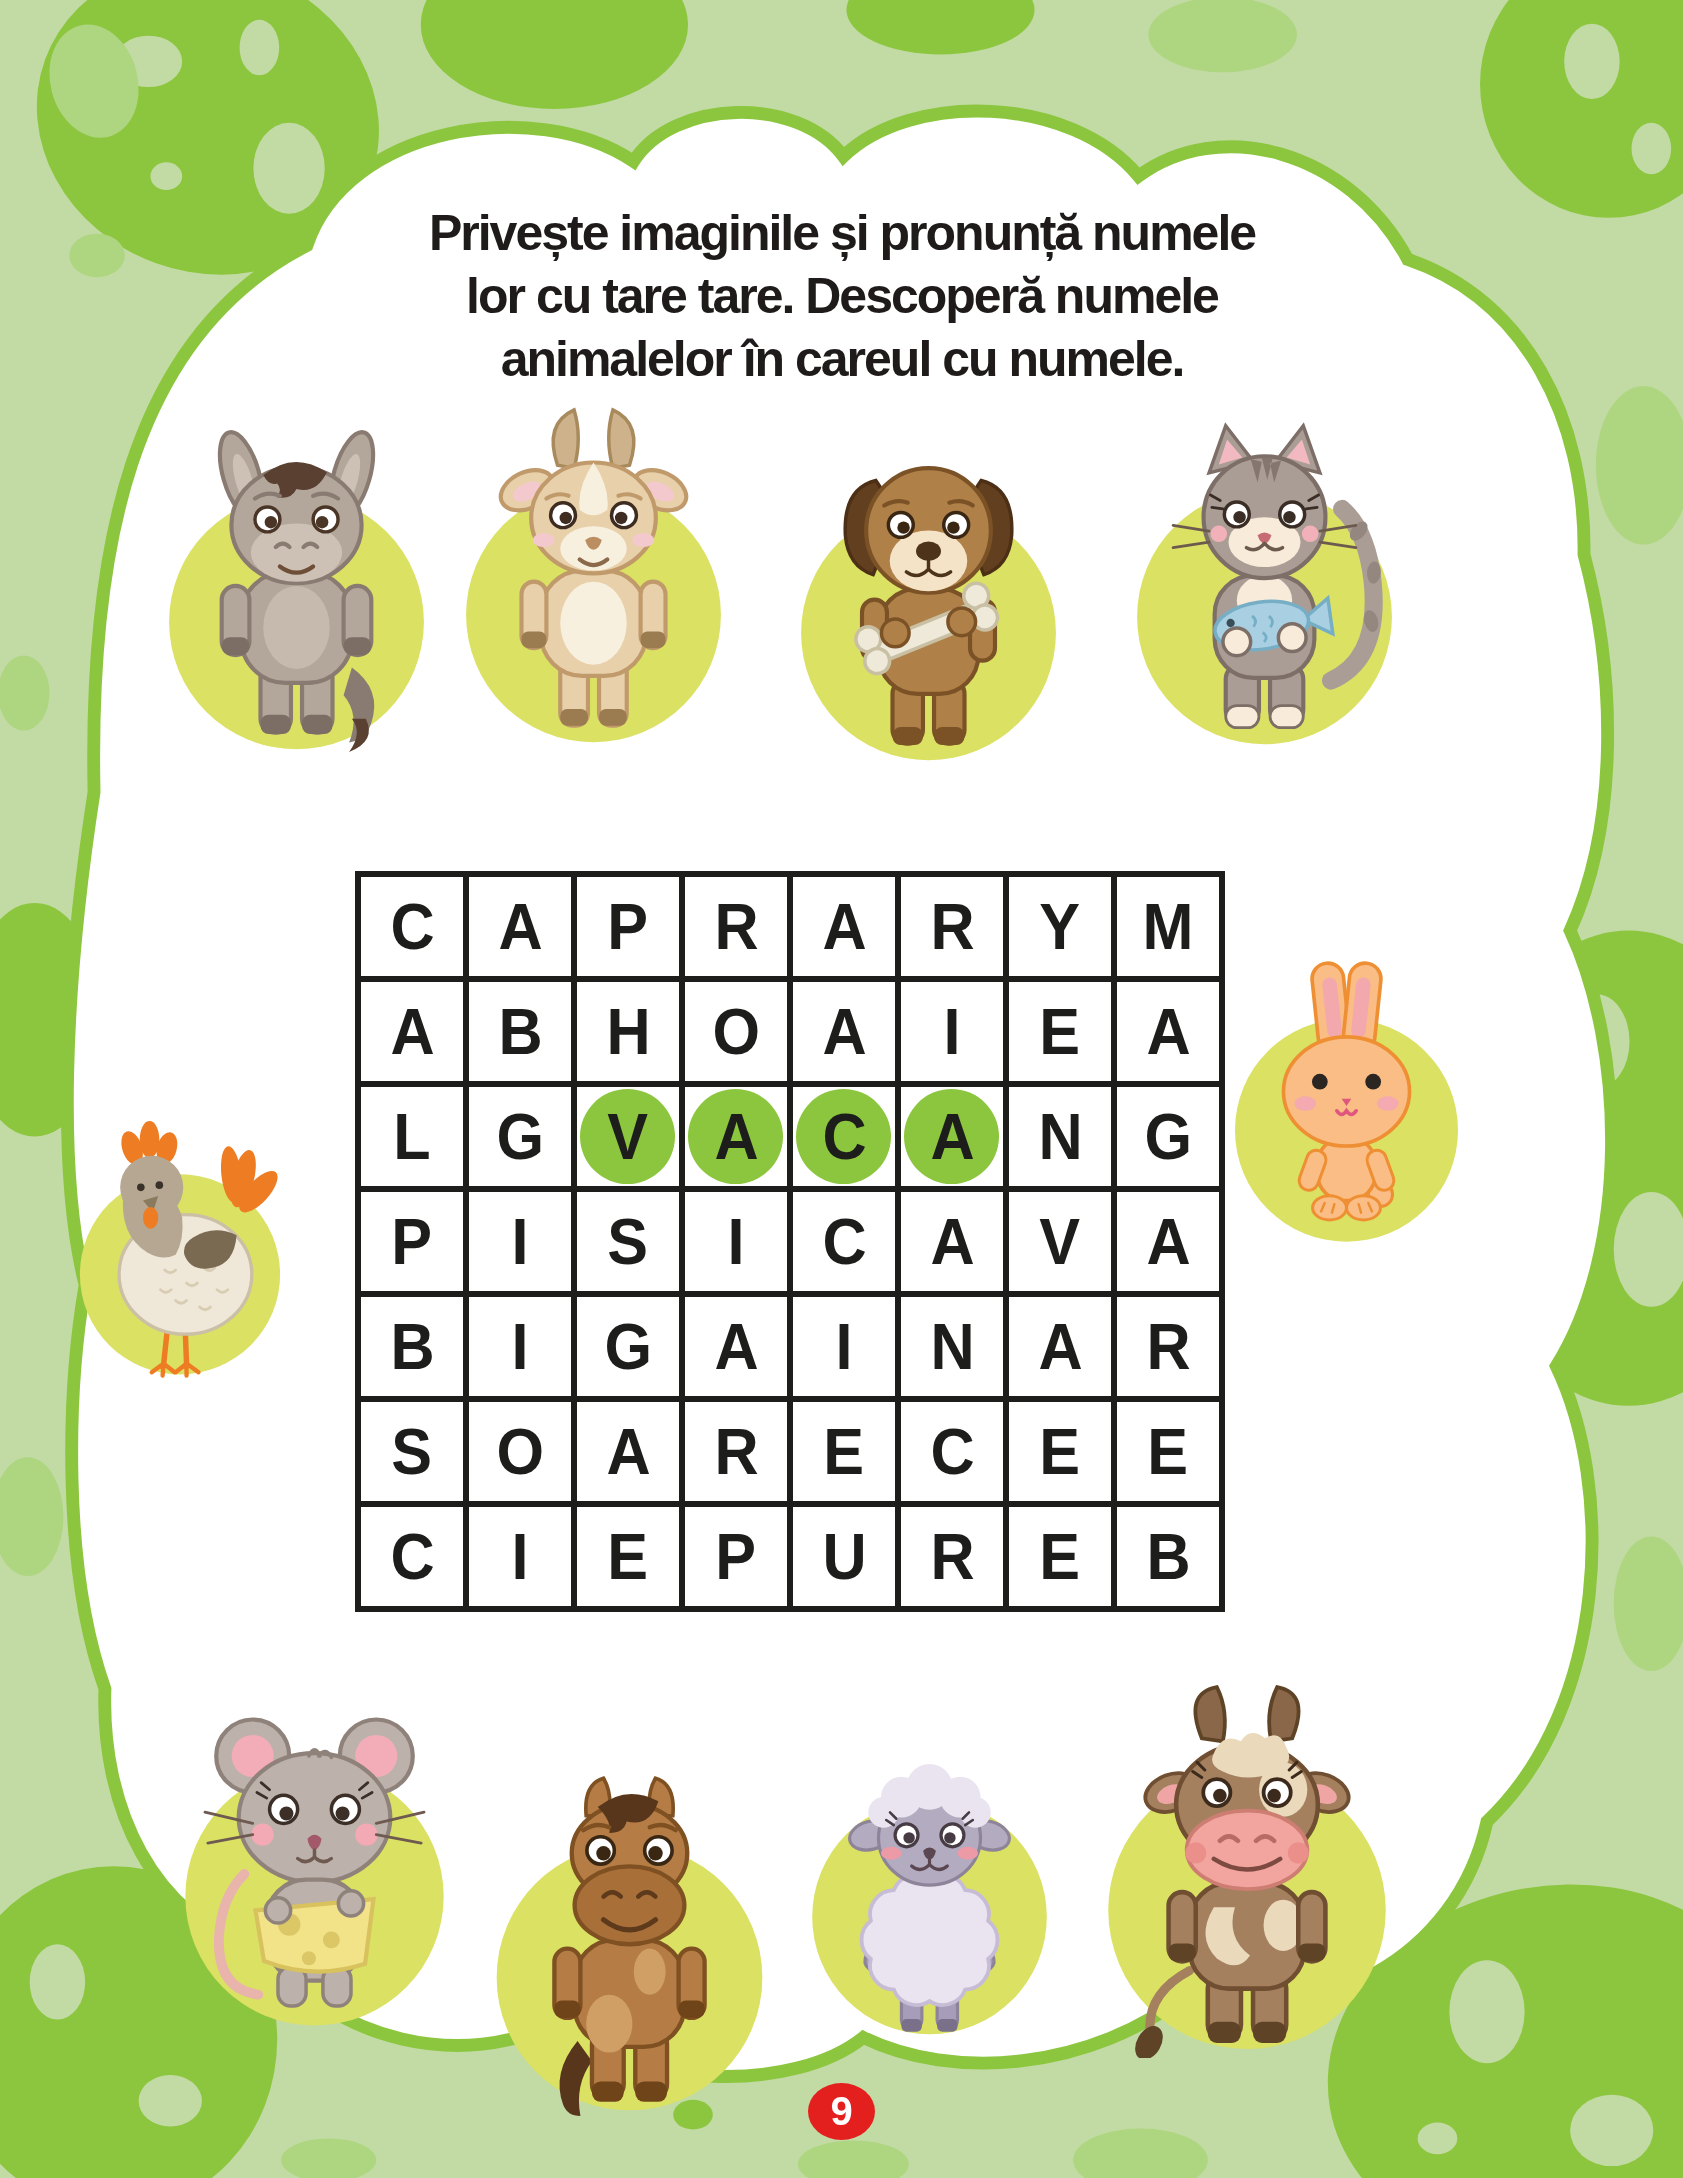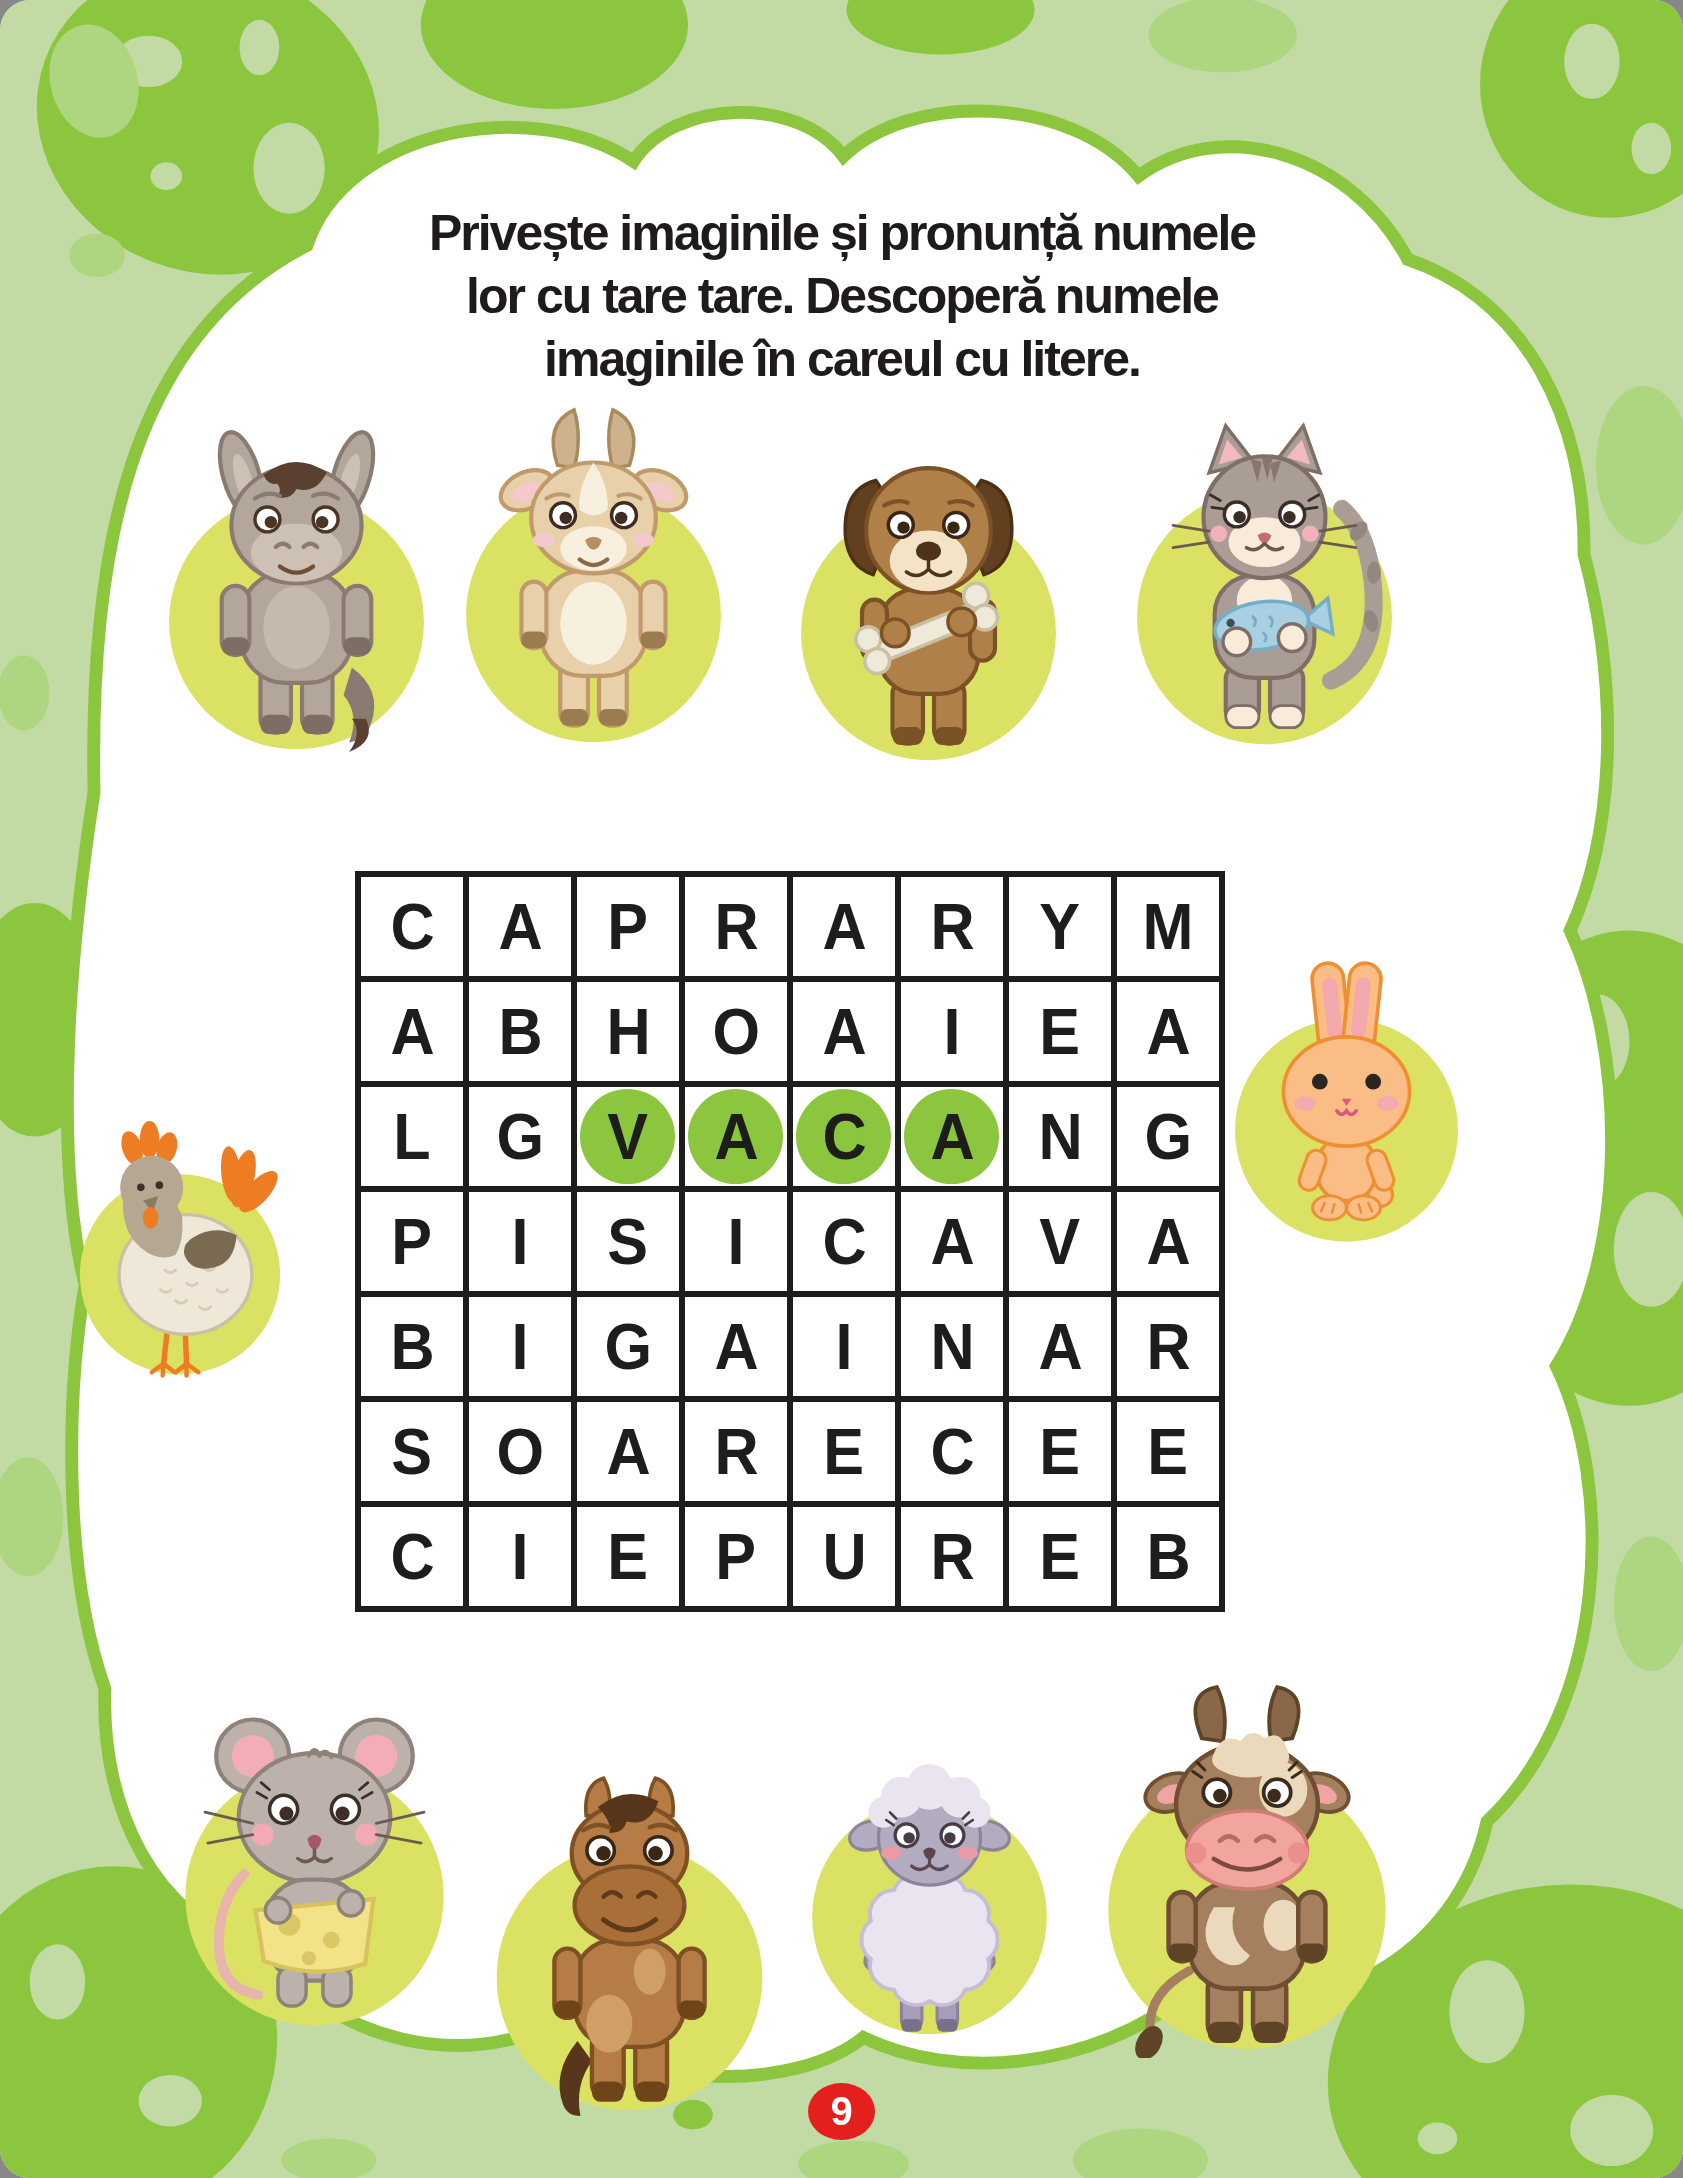--- a/index.html
+++ b/index.html
@@ -1,18 +1,18 @@
 <!DOCTYPE html>
 <html style="--outer_bg: #c2dba4; --blob_green: #8cc63e; --blob_light: #aed57f; --cloud_fill: #ffffff; --cloud_border: #8cc63e; --animal_circle: #dae163; --highlight_green: #8cc63e; --grid_line: #1d1d1b; --letter_color: #1d1d1b; --text_color: #1e1b1a; --page_badge: #e4201f; --badge_text: #ffffff;"><head>
 <meta charset="utf-8">
 <style>
   html,body{margin:0;padding:0;}
   body{font-family:"Liberation Sans", sans-serif; background:#888;}
   .stage{position:relative;width:1683px;height:2178px;overflow:hidden;
-         background:var(--outer_bg,#c2dba4);border-radius:30px;}
+         background:var(--outer_bg,#c2dba4);}
   .bgsvg{position:absolute;left:0;top:0;width:1683px;height:2178px;}
   .bgc{fill:var(--outer_bg,#c2dba4);}
   .bd{fill:var(--blob_green,#8cc63e);}
   .bl{fill:var(--blob_light,#aed57f);}
   .bh{fill:var(--outer_bg,#c2dba4);}
   .cloud{fill:var(--cloud_fill,#ffffff);stroke:var(--cloud_border,#8cc63e);stroke-width:13;}
   .lime{fill:var(--animal_circle,#dae163);}
 
   .title{position:absolute;left:248px;top:202px;width:1188px;text-align:center;
          color:var(--text_color,#1e1b1a);font-weight:700;font-size:50px;line-height:63px;
@@ -78,21 +78,21 @@
       C 920 92 1082 96 1150 178 C 1230 118 1362 150 1422 262 C 1540 302 1602 422 1600 560
       C 1632 680 1636 830 1586 940 C 1642 1060 1646 1262 1572 1380 C 1630 1500 1626 1722 1502 1840
       C 1472 1978 1332 2052 1202 2012 C 1102 2092 962 2102 872 2058 C 802 2114 642 2112 562 2042
       C 472 2092 332 2062 272 1972 C 152 1942 102 1822 106 1706 C 62 1582 68 1402 86 1298
       C 58 1186 64 1000 95 800 Z"></path>
   </svg>
 
   <div class="title">
     <div>Privește imaginile și pronunță numele</div>
     <div>lor cu tare tare. Descoperă numele</div>
-    <div>imaginile în careul cu litere.</div>
+    <div>animalelor în careul cu numele.</div>
   </div>
 
   <svg class="animal" style="left:158px;top:411px;width:277px;height:347px" viewBox="0 0 200 250">
     <circle class="lime" cx="100" cy="152" r="92"></circle>
     <path d="M140 185 q22 16 14 40 q-4 12 -16 14 q8 -20 -4 -34 z" fill="#897b71"></path>
     <path d="M150 222 q8 16 -12 24 q10 -14 2 -24 z" fill="#5a4030"></path>
     <g fill="#b3a69b" stroke="#897b71" stroke-width="3">
       <ellipse cx="60" cy="46" rx="13" ry="32" transform="rotate(-16 60 46)"></ellipse>
       <ellipse cx="140" cy="46" rx="13" ry="32" transform="rotate(16 140 46)"></ellipse>
     </g>

